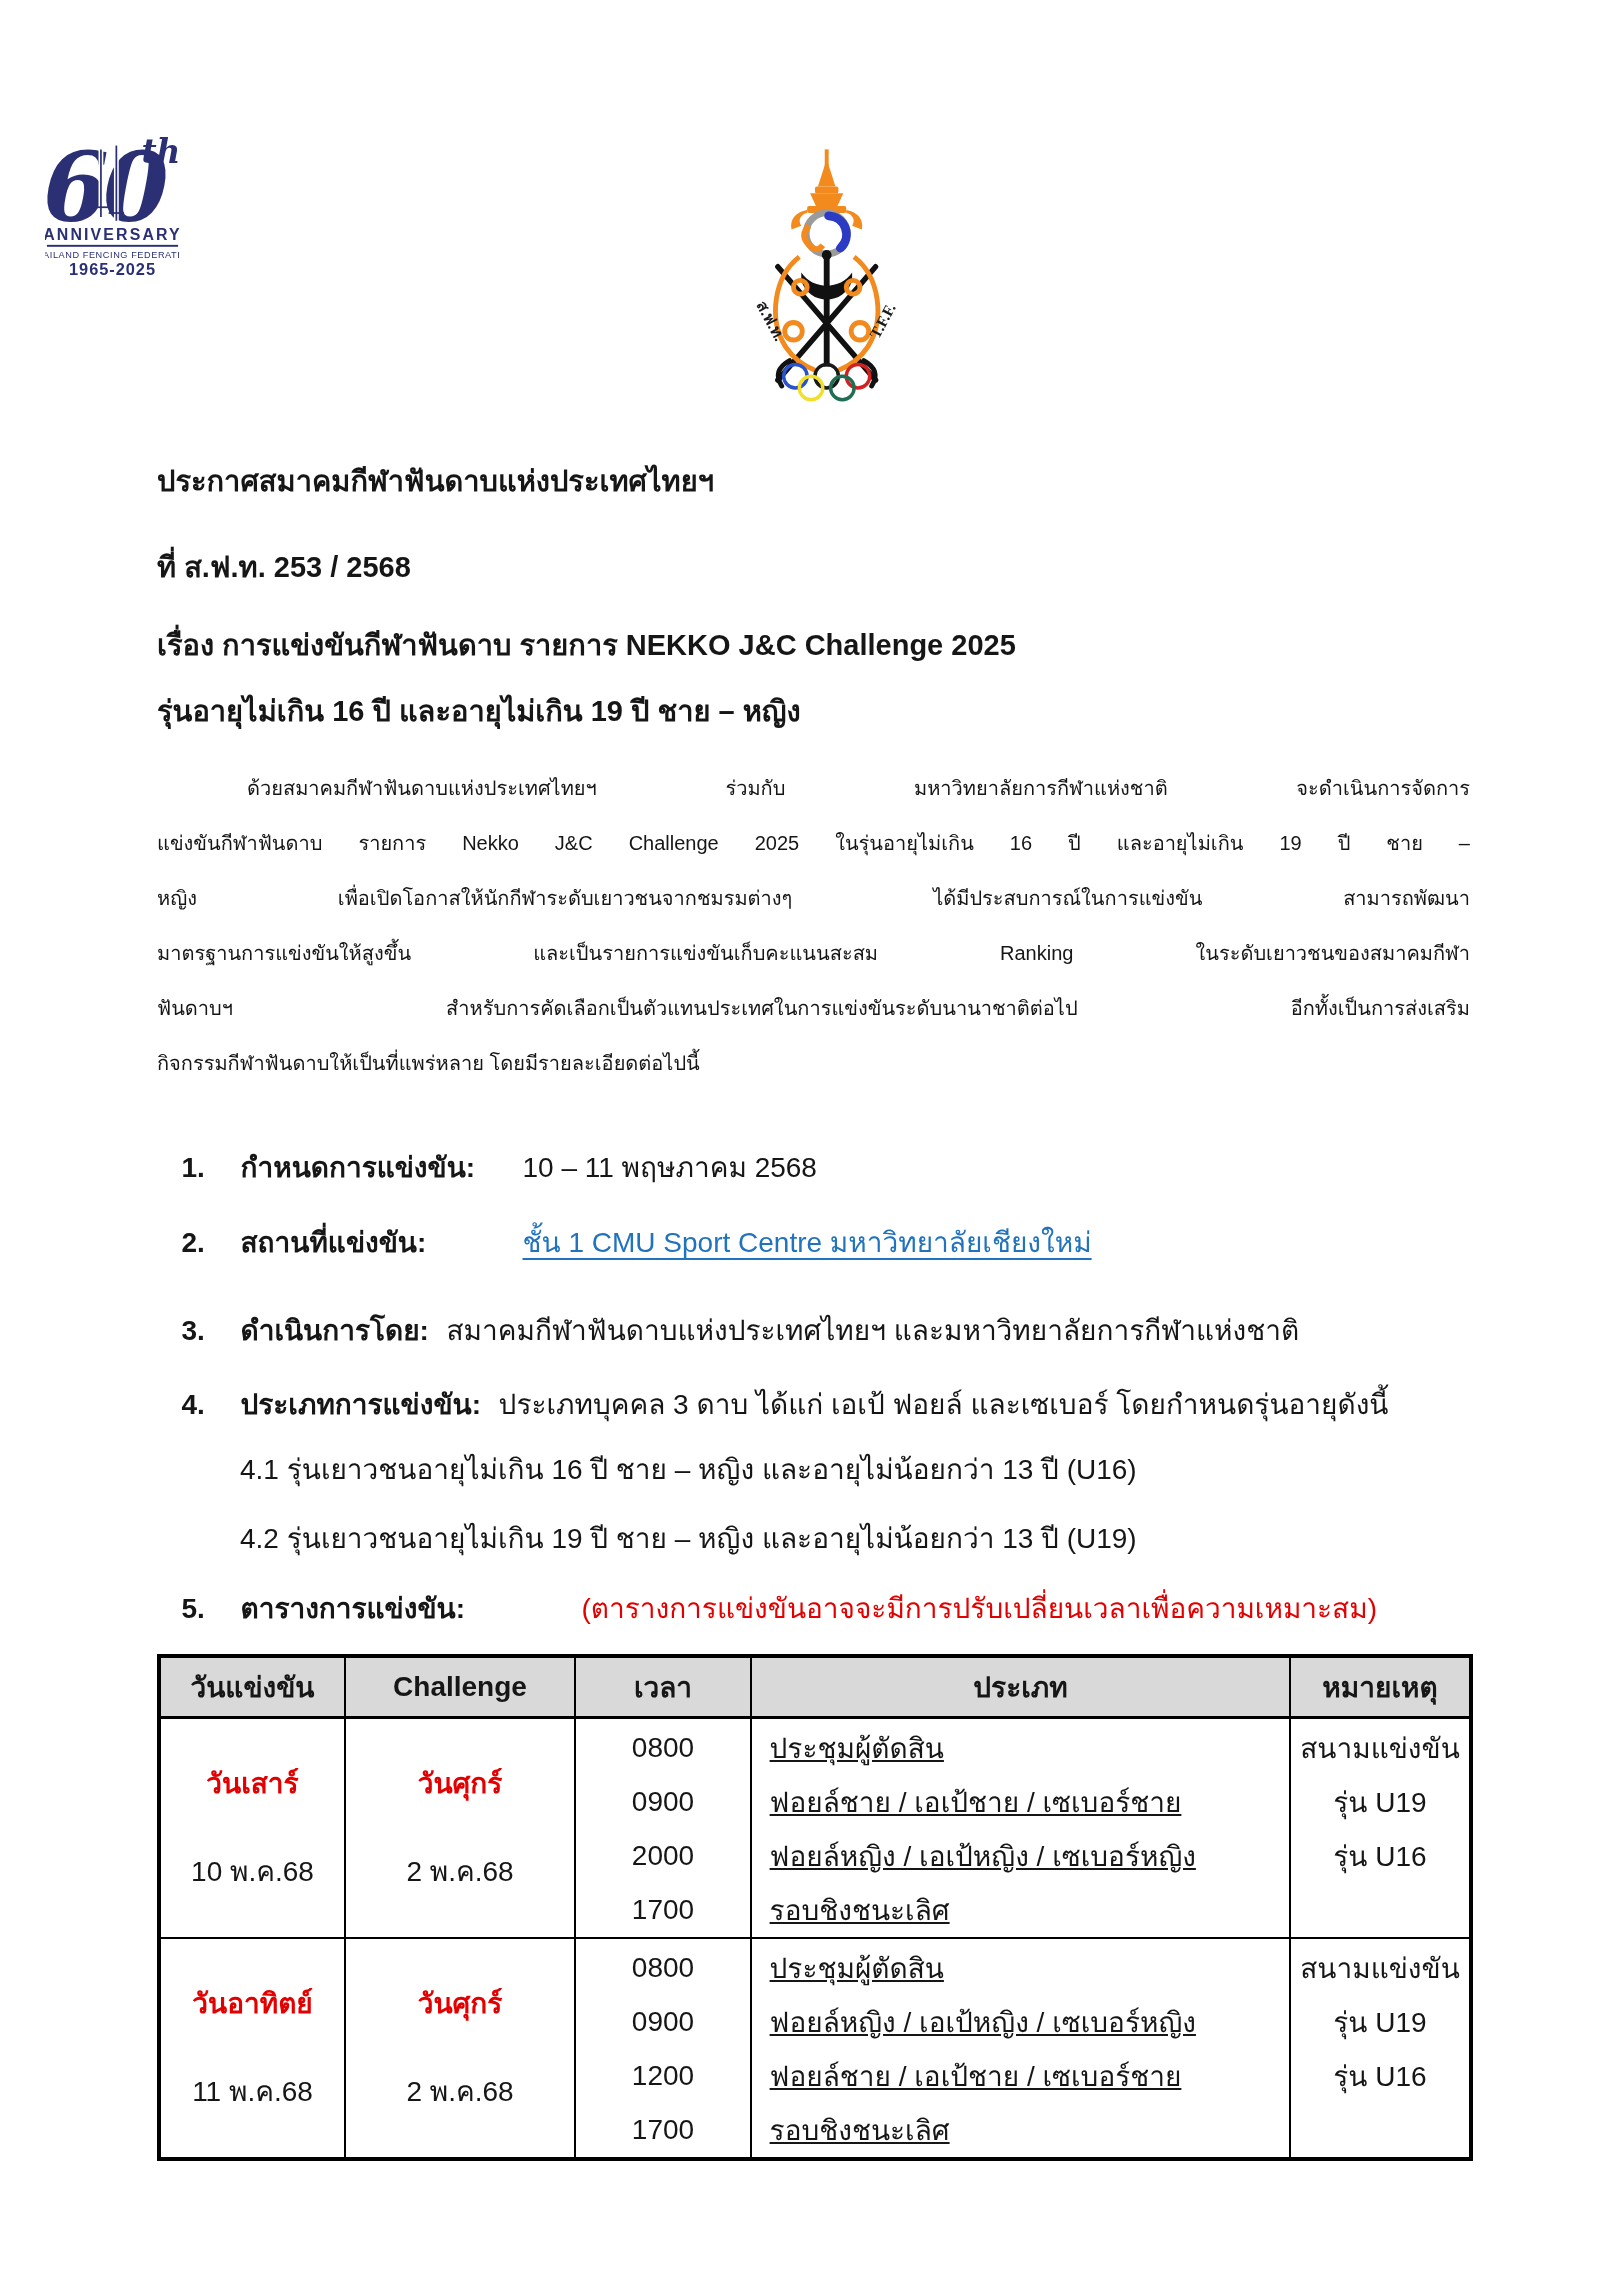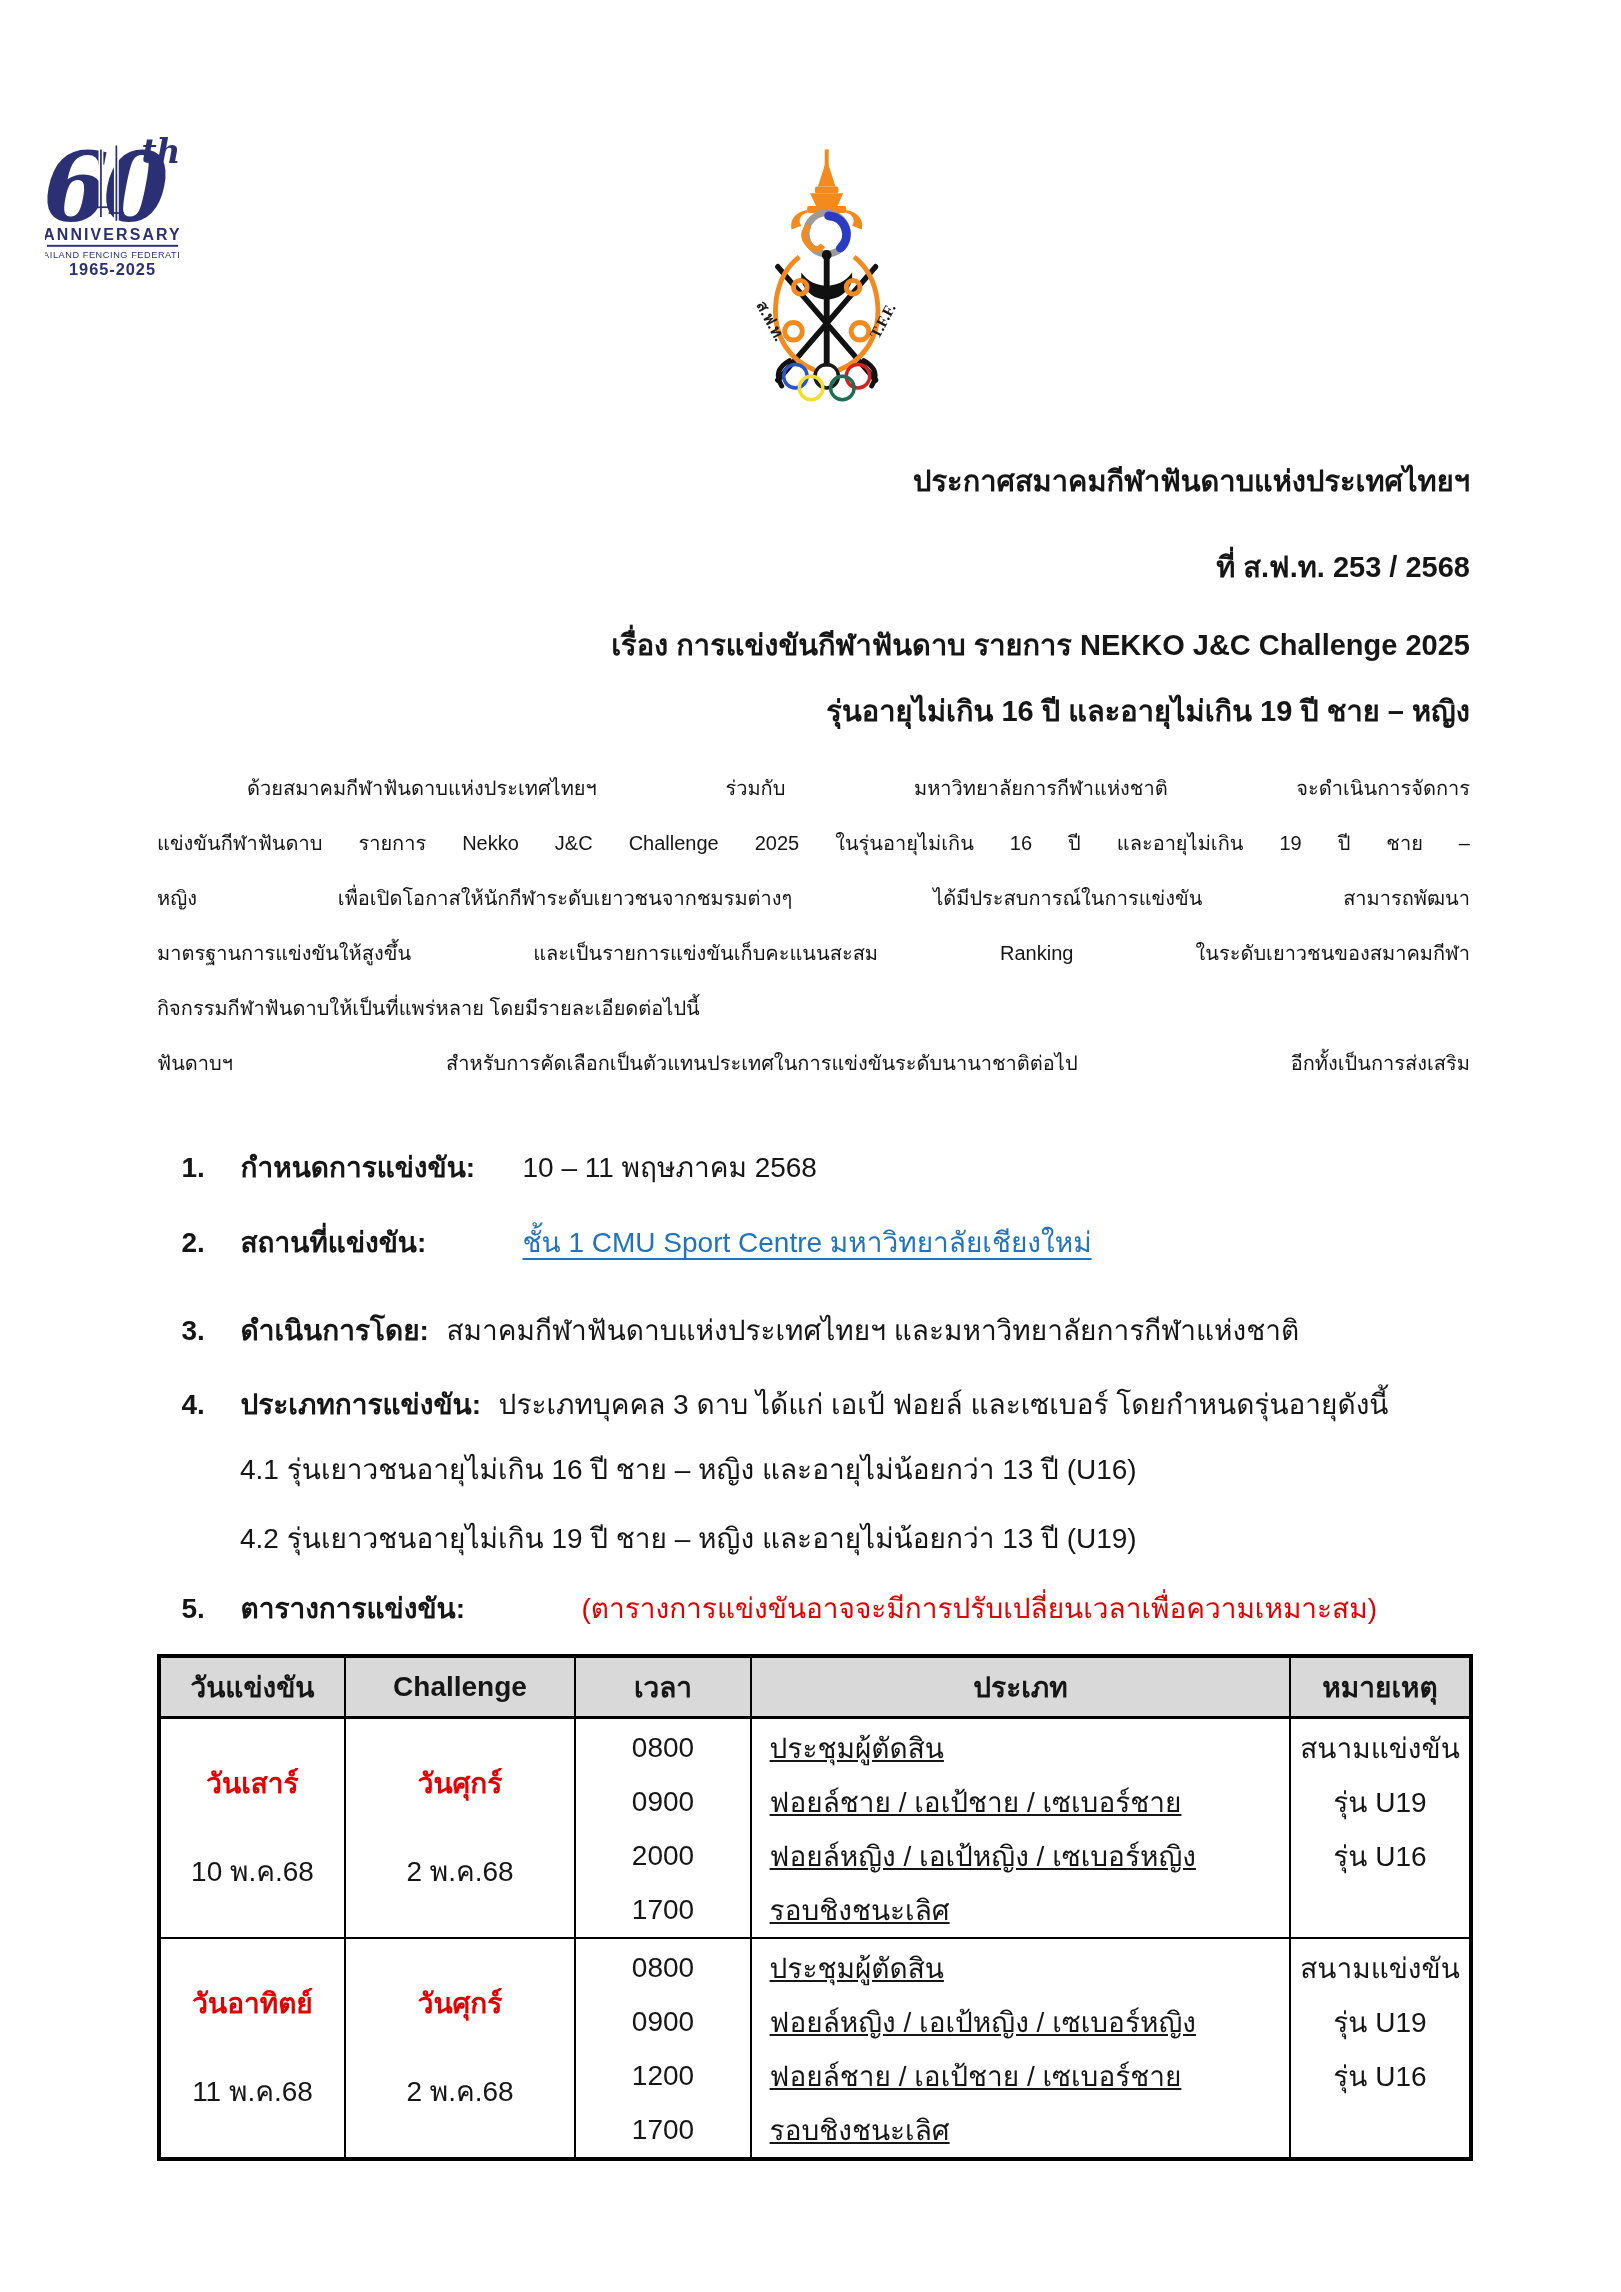--- a/index.html
+++ b/index.html
@@ -12,21 +12,21 @@
     position:relative; width:1621px; height:2293px; background:#fff;
     font-family:"Liberation Sans","DejaVu Sans",sans-serif;
     color:var(--ink); overflow:hidden;
   }
   .content{padding:0 151px 0 157px; width:100%;}
   
   .header{position:relative; height:443px;}
   .logo60{position:absolute; left:45px; top:123px;}
   .emblem{position:absolute; left:50%; top:147px; transform:translateX(calc(-50% + 15.7px));}
   
-  .tline{text-align:right; font-size:29px; font-weight:700; line-height:41px;}
+  .tline{text-align:left; font-size:29px; font-weight:700; line-height:41px;}
   .t1{margin-top:17.6px;} .t2{margin-top:45px;} .t3{margin-top:37px;} .t4{margin-top:25.5px;}
   
   .para{margin-top:29px; font-size:20px;}
   .para .pl{line-height:55px; text-align:justify; text-align-last:justify;}
   .para .pl.first{text-indent:90px;}
   .para .pl.last{text-align:left; text-align-last:left;}
   
   .item{display:flex; align-items:baseline; padding-left:24.5px; font-size:28px; line-height:55px;}
   .item .no{width:59px; font-weight:700; flex:none;}
   .item .label{font-weight:700; flex:none;}
@@ -136,22 +136,22 @@
     <div class="tline t1">ประกาศสมาคมกีฬาฟันดาบแห่งประเทศไทยฯ</div>
     <div class="tline t2">ที่ ส.ฟ.ท.  253 / 2568</div>
     <div class="tline t3">เรื่อง การแข่งขันกีฬาฟันดาบ รายการ NEKKO J&amp;C Challenge 2025</div>
     <div class="tline t4">รุ่นอายุไม่เกิน 16 ปี และอายุไม่เกิน 19 ปี ชาย – หญิง</div>
 
     <div class="para">
       <div class="pl first">ด้วยสมาคมกีฬาฟันดาบแห่งประเทศไทยฯ ร่วมกับ มหาวิทยาลัยการกีฬาแห่งชาติ จะดำเนินการจัดการ</div>
       <div class="pl">แข่งขันกีฬาฟันดาบ รายการ Nekko J&amp;C Challenge 2025 ในรุ่นอายุไม่เกิน 16 ปี และอายุไม่เกิน 19 ปี ชาย –</div>
       <div class="pl">หญิง เพื่อเปิดโอกาสให้นักกีฬาระดับเยาวชนจากชมรมต่างๆ ได้มีประสบการณ์ในการแข่งขัน สามารถพัฒนา</div>
       <div class="pl">มาตรฐานการแข่งขันให้สูงขึ้น และเป็นรายการแข่งขันเก็บคะแนนสะสม Ranking ในระดับเยาวชนของสมาคมกีฬา</div>
+      <div class="pl">ฟันดาบฯ สำหรับการคัดเลือกเป็นตัวแทนประเทศในการแข่งขันระดับนานาชาติต่อไป อีกทั้งเป็นการส่งเสริม</div>
       <div class="pl last">กิจกรรมกีฬาฟันดาบให้เป็นที่แพร่หลาย โดยมีรายละเอียดต่อไปนี้</div>
-      <div class="pl">ฟันดาบฯ สำหรับการคัดเลือกเป็นตัวแทนประเทศในการแข่งขันระดับนานาชาติต่อไป อีกทั้งเป็นการส่งเสริม</div>
     </div>
 
     <div class="item i1">
       <span class="no">1.</span>
       <span class="label fix">กำหนดการแข่งขัน:</span>
       <span class="value">10 – 11 พฤษภาคม 2568</span>
     </div>
 
     <div class="item i2">
       <span class="no">2.</span>

